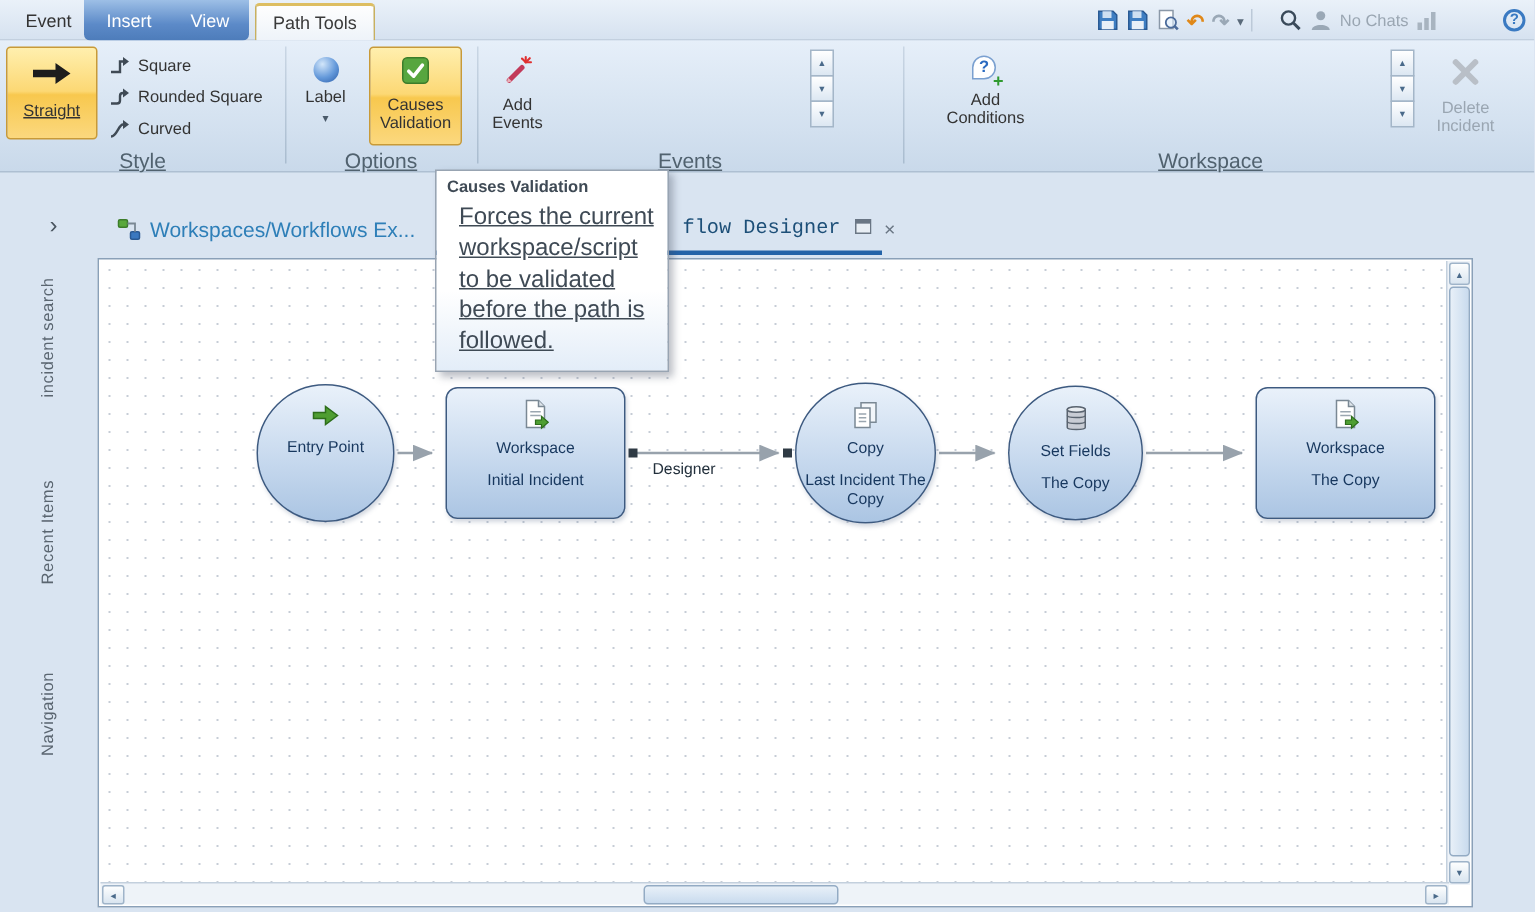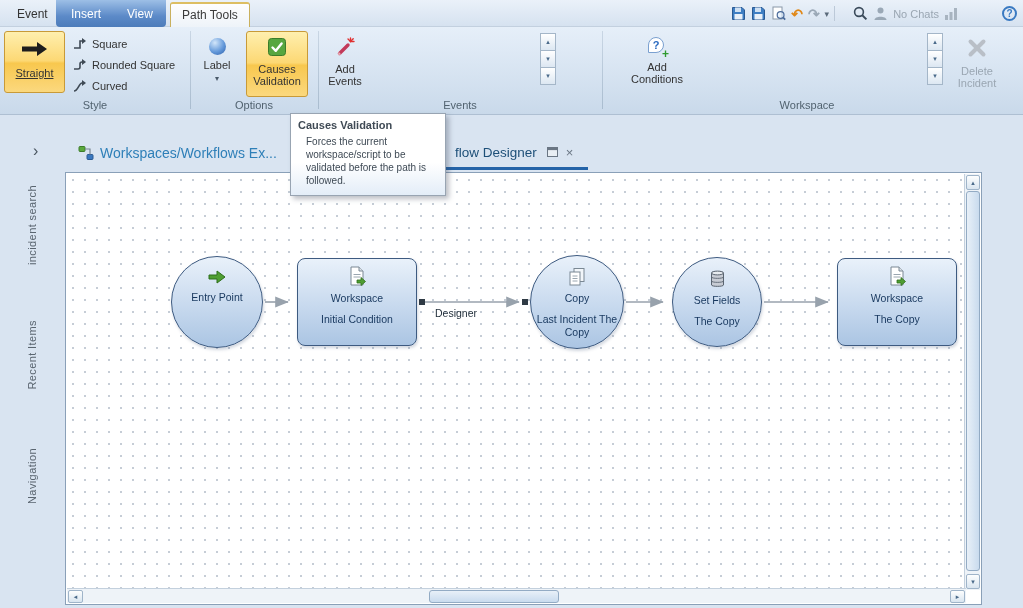--- a/index.html
+++ b/index.html
@@ -28,21 +28,21 @@
   .qat .c { font-size:9px; color:#5a6a7a; }
   .qat .sep { width:1px; height:15px; background:#bcc9d8; }
   .nochats { font-size:11px; color:#9aa6b2; }
   .help-badge { width:15px; height:15px; border:2px solid #3a7ac2; border-radius:50%;
     color:#3a7ac2; font-weight:bold; font-size:10px; justify-content:center; }
   
   .ribbon { position:absolute; left:0; top:27px; width:100%; height:88px;
     background: linear-gradient(#e6eff9,#d2e0ef 70%,#c9d9ea); border-bottom:1px solid #aebfd2; }
   .gsep { position:absolute; top:4px; height:78px; width:1px;
     background: linear-gradient(#c9d6e4,#a9bccf); }
-  .grouplabel { position:absolute; bottom:2px; height:13px; font-size:11px; color:#51626f; text-align:center; }
+  .grouplabel { position:absolute; bottom:2px; height:13px; font-size:14px; color:#51626f; text-align:center;text-decoration:underline; }
   .rbtn { position:absolute; top:4px; height:66px; border:1px solid transparent; border-radius:3px;
     display:flex; flex-direction:column; align-items:center; text-align:center; cursor:default; }
   .rbtn .cap { font-size:11px; color:#333; line-height:12px; margin-top:4px; }
   .rbtn.hl { background: linear-gradient(#ffefae,#fcd874 48%,#f8c84e 52%,#fbd87e);
     border:1px solid #c89a38; }
   .rbtn.disabled .cap { color:#9aa6b2; }
   .btn-straight { left:4px; width:61px; height:62px;text-decoration:underline; }
   .btn-straight .cap { margin-top:7px; }
   .style-row { position:absolute; left:72px; height:18px; display:flex; align-items:center; font-size:11px; color:#333; }
   .style-row svg { margin-right:5px; }
@@ -59,21 +59,21 @@
   .spin-btn { width:16px; height:18px; border:1px solid #a4b6c8; margin-top:-1px;
     background: linear-gradient(#ffffff,#dce7f2); display:flex; align-items:center;
     justify-content:center; font-size:7px; color:#4a6a8a; }
   
   .side-chevron { position:absolute; left:33px; top:142px; font-size:16px; color:#4a5560; }
   .doctabs { position:absolute; left:65px; top:140px; right:0; height:31px; }
   .dtab1 { position:absolute; left:13px; top:5px; display:flex; align-items:center; }
   .dtab1 svg { margin-right:6px; }
   .dtab1 .t { font-size:14px; color:#2e7fb8; }
   .dtab2 { position:absolute; left:390px; top:5px; display:flex; align-items:center; }
-  .dtab2 .t { font-size:13.5px; color:#1d4f78; }
+  .dtab2 .t { font-size:13.5px; color:#1d4f78;font-family:Liberation Mono, monospace; }
   .dtab2 .pin { margin-left:10px; }
   .dtab2 .x { margin-left:8px; color:#6a7684; font-size:13px; line-height:12px; }
   .dtab2-underline { position:absolute; left:225px; top:27px; width:298px; height:3px; background:#2463a8; }
   
   .sidebar { position:absolute; left:0; top:170px; width:65px; height:438px; }
   .side-label { position:absolute; left:26px; writing-mode:vertical-rl; transform:rotate(180deg);
     font-size:11px; color:#5a6570; letter-spacing:.4px; }
   
   .canvas-wrap { position:absolute; left:65px; top:172px; width:917px; height:433px;
     background:#fff; border:1px solid #8aa0b8; }
@@ -102,21 +102,21 @@
   .hscroll .sb-btn { height:13px; width:15px; top:1px; }
   .v-thumb { position:absolute; left:1px; top:17px; width:14px; height:380px;
     background:linear-gradient(90deg,#e8f0f8,#c9dbee); border:1px solid #93abc4; border-radius:3px; }
   .h-thumb { position:absolute; top:1px; left:362px; width:130px; height:13px;
     background:linear-gradient(#e8f0f8,#c9dbee); border:1px solid #93abc4; border-radius:3px; }
   
   .tooltip { position:absolute; left:290px; top:113px; width:156px; z-index:50;
     background: linear-gradient(#ffffff 60%,#e3edf8); border:1px solid #98a4b2;
     box-shadow:3px 3px 5px rgba(60,70,90,.35); padding:5px 7px 8px 7px; }
   .tooltip .tt-title { font-size:11px; font-weight:bold; color:#3f4a55; margin-bottom:4px; }
-  .tooltip .tt-body { font-size:10px; color:#3f4a55; line-height:1.3; padding-left:8px; }
+  .tooltip .tt-body { font-size:16px; color:#3f4a55; line-height:1.3; padding-left:8px;text-decoration:underline; }
 </style>
 </head>
 <body>
 
 <div class="app">
 
   <div class="tabrow">
     <div class="ctx-bg"></div>
     <div class="tab" style="left:6px">Event</div>
     <div class="tab onblue" style="left:60px">Insert</div>
@@ -347,21 +347,21 @@
         <span>
           <svg width="19" height="21" viewBox="0 0 19 21">
               <path d="M3,1 H11 L15,5 V19 H3 Z" fill="#fff" stroke="#7a8894"></path>
               <path d="M11,1 V5 H15" fill="#dde4ea" stroke="#7a8894"></path>
               <line x1="5.5" y1="8.5" x2="12.5" y2="8.5" stroke="#9aa6b0"></line>
               <line x1="5.5" y1="11" x2="12.5" y2="11" stroke="#9aa6b0"></line>
               <polygon points="9,14 13,14 13,11.5 17.5,15.5 13,19.5 13,17 9,17" fill="#4f9e32" stroke="#2d6e1a" stroke-width="0.8"></polygon>
             </svg>
         </span>
         <span class="node-title">Workspace</span>
-        <span class="node-sub">Initial Condition</span>
+        <span class="node-sub">Initial Incident</span>
       </div>
 
       <div class="node circle" style="left:463px;top:81px;width:94px;height:94px">
         <span>
           <svg width="20" height="20" viewBox="0 0 20 20">
               <rect x="7" y="1.5" width="10" height="13" fill="#f2f6fa" stroke="#7a8894"></rect>
               <rect x="3" y="5" width="10" height="13" fill="#ffffff" stroke="#7a8894"></rect>
               <line x1="5.5" y1="9" x2="10.5" y2="9" stroke="#9aa6b0"></line>
               <line x1="5.5" y1="11.5" x2="10.5" y2="11.5" stroke="#9aa6b0"></line>
               <line x1="5.5" y1="14" x2="10.5" y2="14" stroke="#9aa6b0"></line>

